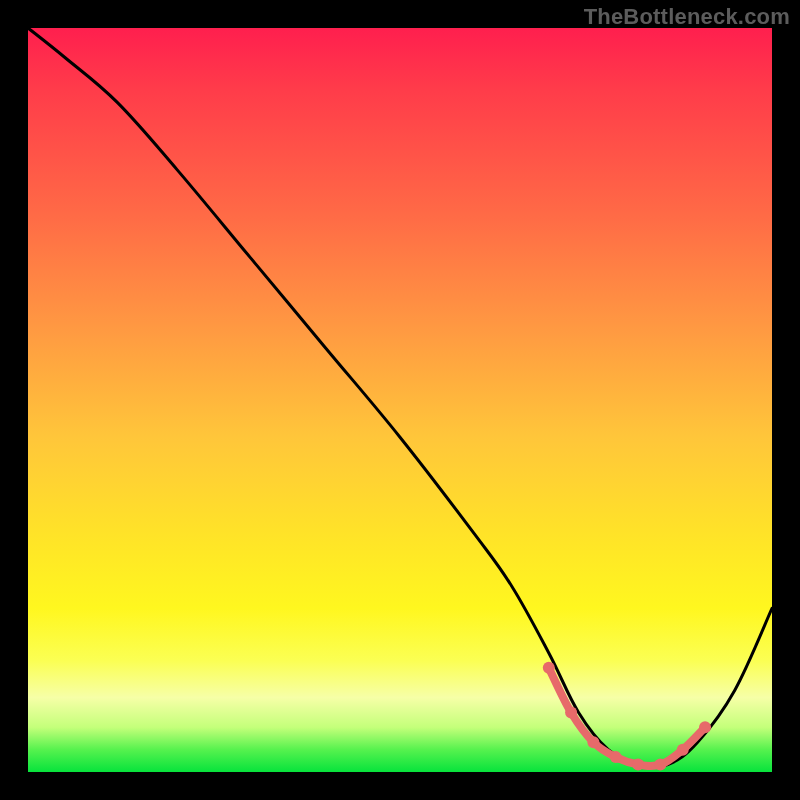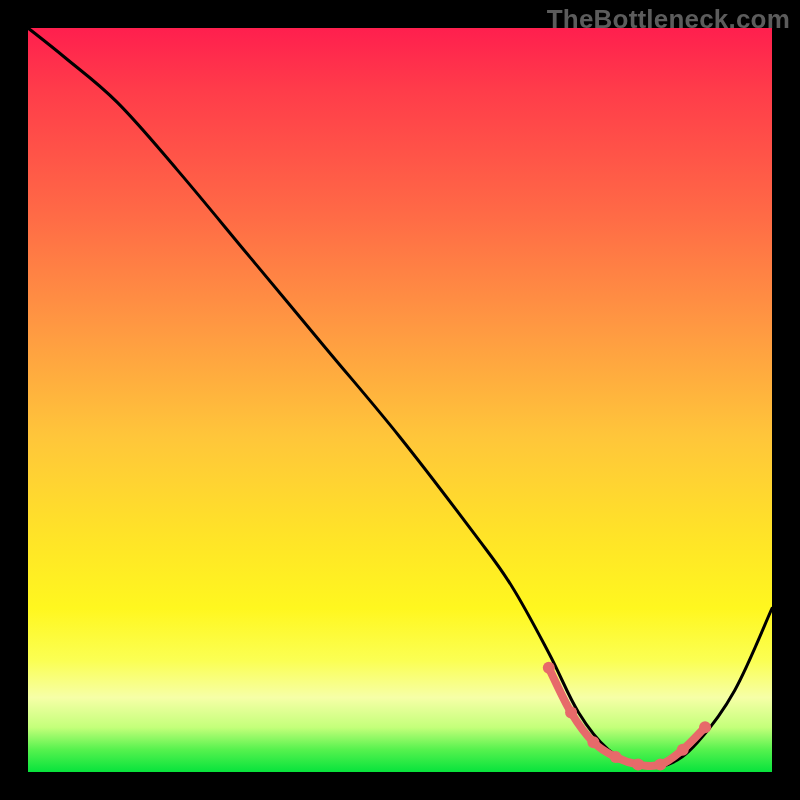--- a/index.html
+++ b/index.html
@@ -15,21 +15,21 @@
     width: 800px;
     height: 800px;
     background: #000000;
   }
   .watermark {
     position: absolute;
     top: 4px;
     right: 10px;
     color: #5c5c5c;
     font-family: Arial, Helvetica, sans-serif;
-    font-size: 26px;
+    font-size: 22px;
     font-weight: 600;
     letter-spacing: 0.2px;
     user-select: none;
   }
   .plot {
     position: absolute;
     left: 28px;
     top: 28px;
     width: 744px;   
     height: 744px;

